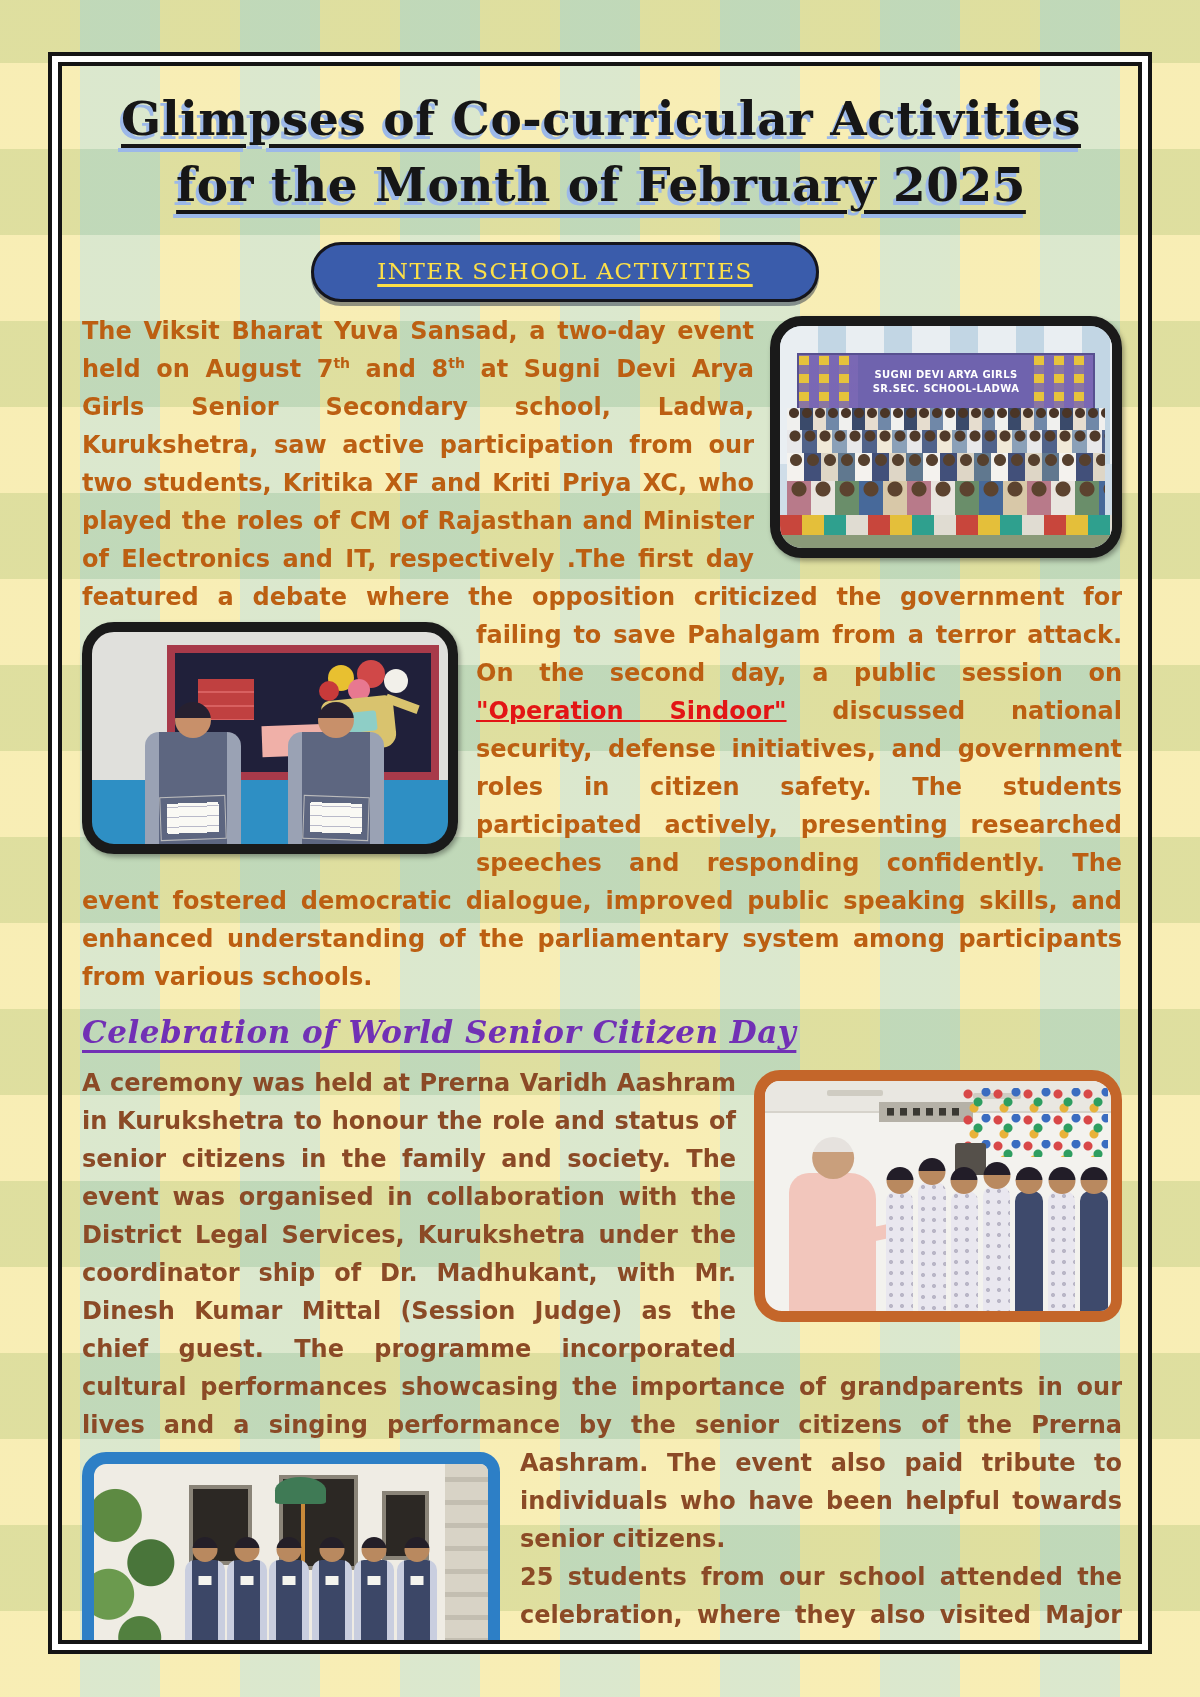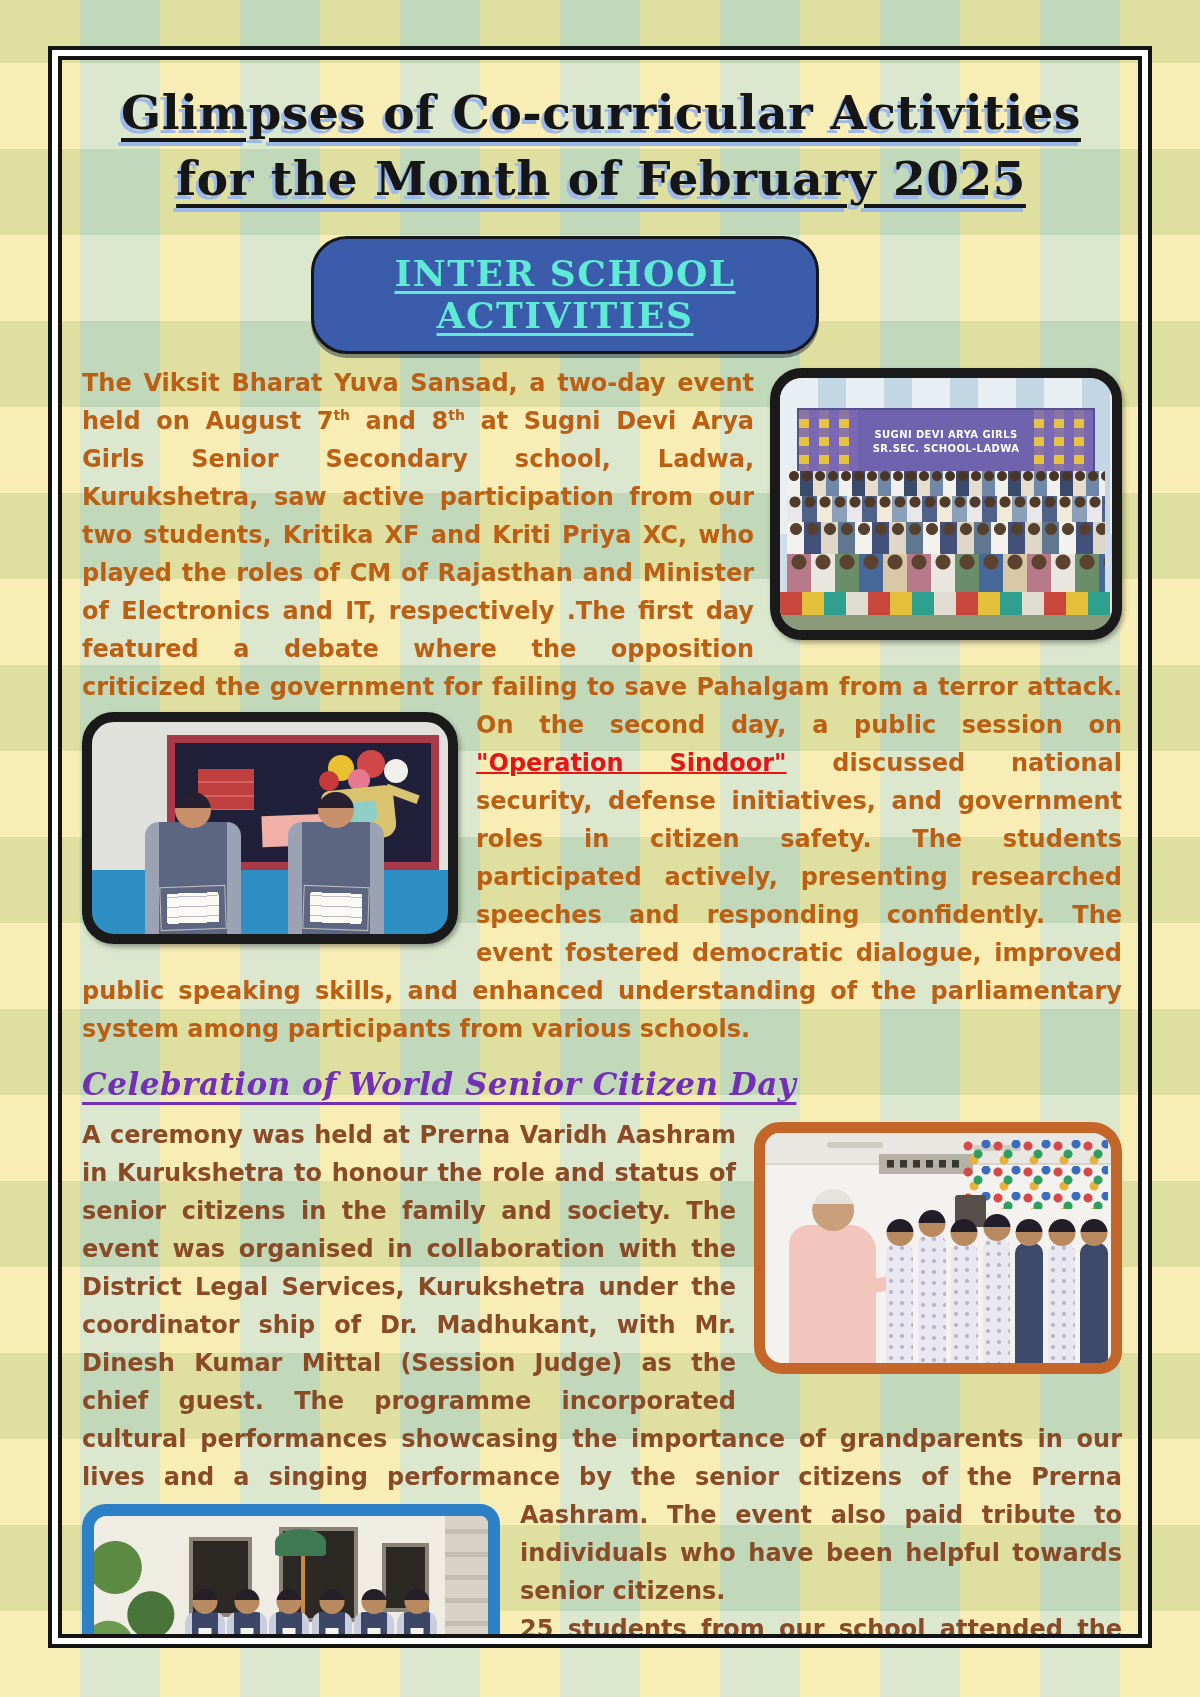--- a/index.html
+++ b/index.html
@@ -5,55 +5,55 @@
   html,body{margin:0;padding:0;}
   body{
     width:1200px;height:1697px;overflow:hidden;position:relative;
     font-family:"DejaVu Sans",sans-serif;
     background-color:#cfe0bd;
     background-image:
       repeating-linear-gradient(0deg, rgba(255,255,255,.25) 0 86px, rgba(140,190,170,.22) 86px 172px),
       repeating-linear-gradient(90deg, #f6e89c 0 80px, rgba(207,224,189,0) 80px 160px);
   }
   .frame{
-    position:absolute;left:48px;top:46px;width:1104px;height:1602px;
+    position:absolute;left:48px;top:52px;width:1104px;height:1602px;
     border:4px solid #141414;
     box-shadow: inset 0 0 0 6px #ffffff, inset 0 0 0 10px #141414;
     box-sizing:border-box;overflow:hidden;
   }
   .content{position:absolute;left:10px;top:10px;right:10px;bottom:10px;padding:6px 14px 0 16px;overflow:hidden;}
 
   
   .title{margin:14px 0 0 0;text-align:center;color:#161616;
     font-family:"DejaVu Serif",serif;font-weight:900;font-size:47px;line-height:66px;letter-spacing:.5px;}
   .title span{display:block;text-decoration:underline;text-decoration-thickness:4px;text-underline-offset:9px;
     text-shadow:-3px 4px 0 #9cb8e8;}
 
   
   .pill{width:508px;margin:24px 0 10px 233px;background:#3a5cab;border:3px solid #15151c;border-radius:36px;
     padding:13px 0 15px;text-align:center;box-shadow:0 4px 0 rgba(20,30,60,.45);box-sizing:border-box;}
-  .pill span{color:#5eead4;font-family:"DejaVu Serif",serif;font-weight:bold;font-size:36px;letter-spacing:1.5px;
+  .pill span{color:#fde047;font-family:"DejaVu Serif",serif;font-weight:normal;font-size:23px;letter-spacing:1.5px;
     text-decoration:underline;text-decoration-thickness:3px;text-underline-offset:5px;}
 
   
   .sect-head{clear:both;margin:18px 0 12px 4px;}
   .sect-head span{color:#7130b5;font-family:"DejaVu Serif",serif;font-style:italic;font-weight:bold;font-size:31px;
     text-decoration:underline;text-decoration-thickness:2.5px;text-underline-offset:7px;letter-spacing:.5px;}
 
   
   .para{margin:8px 2px 0 4px;text-align:justify;font-weight:bold;font-size:24px;line-height:38px;}
   .para.orange{color:#bc5f12;}
   .para.brown{color:#8b4a26;margin-top:14px;}
   .para sup{font-size:14px;line-height:0;}
   .redlink{color:#e31515;text-decoration:underline;text-decoration-thickness:2px;cursor:pointer;}
 
   
   .photo{box-sizing:border-box;overflow:hidden;position:relative;}
   .pblack{border:10px solid #1a1a1a;border-radius:32px;box-shadow:2px 3px 5px rgba(0,0,0,.35);}
-  .photo1{float:right;width:352px;height:272px;margin:4px 0 10px 16px;background:#cfdde8;}
+  .photo1{float:right;width:352px;height:242px;margin:4px 0 10px 16px;background:#cfdde8;}
   .photo2{float:left;width:376px;height:232px;margin:6px 18px 6px 0;
     background:linear-gradient(180deg,#e0e0dc 0 70%,#2e8fc4 70% 100%);}
   .photo3{float:right;width:368px;height:252px;margin:6px 0 10px 18px;border:11px solid #c4662a;
     border-radius:26px 30px 22px 28px;background:#f3f2ee;}
   .photo4{float:left;width:418px;height:290px;margin:8px 20px 6px 0;border:12px solid #2d7fc6;
     border-radius:24px 20px 26px 22px;background:#efece4;}
 
   
   .p1-wall{position:absolute;left:0;top:0;right:0;height:62%;
     background:repeating-linear-gradient(90deg,#e9eef2 0 38px,#c2d6e4 38px 66px);}

